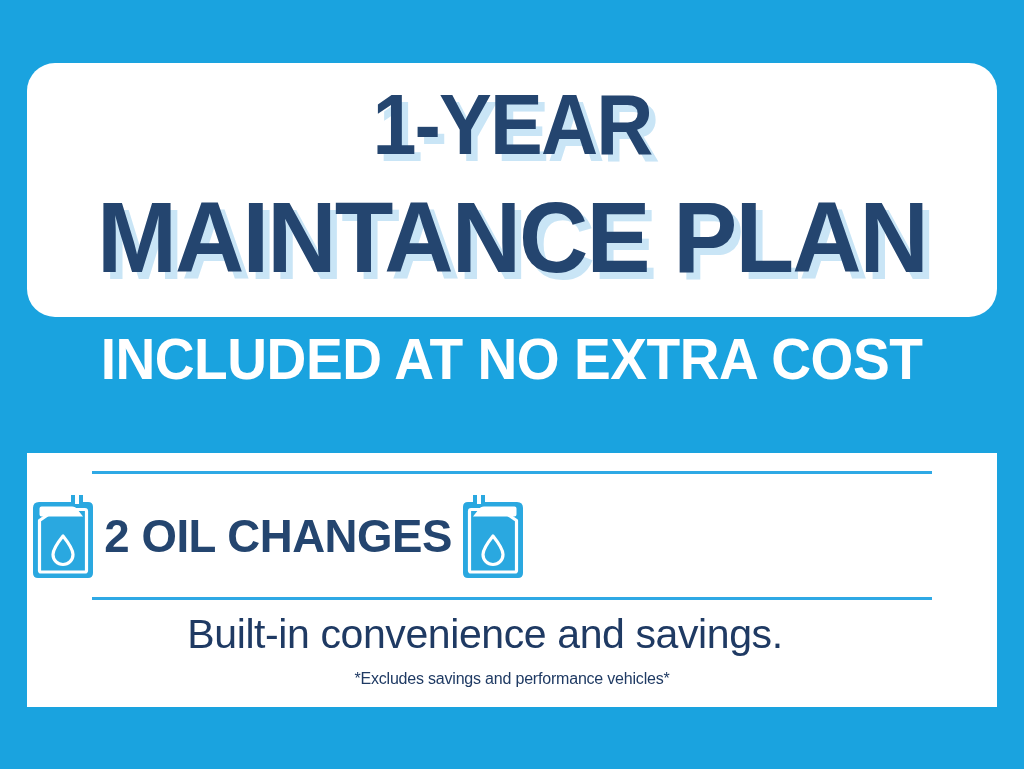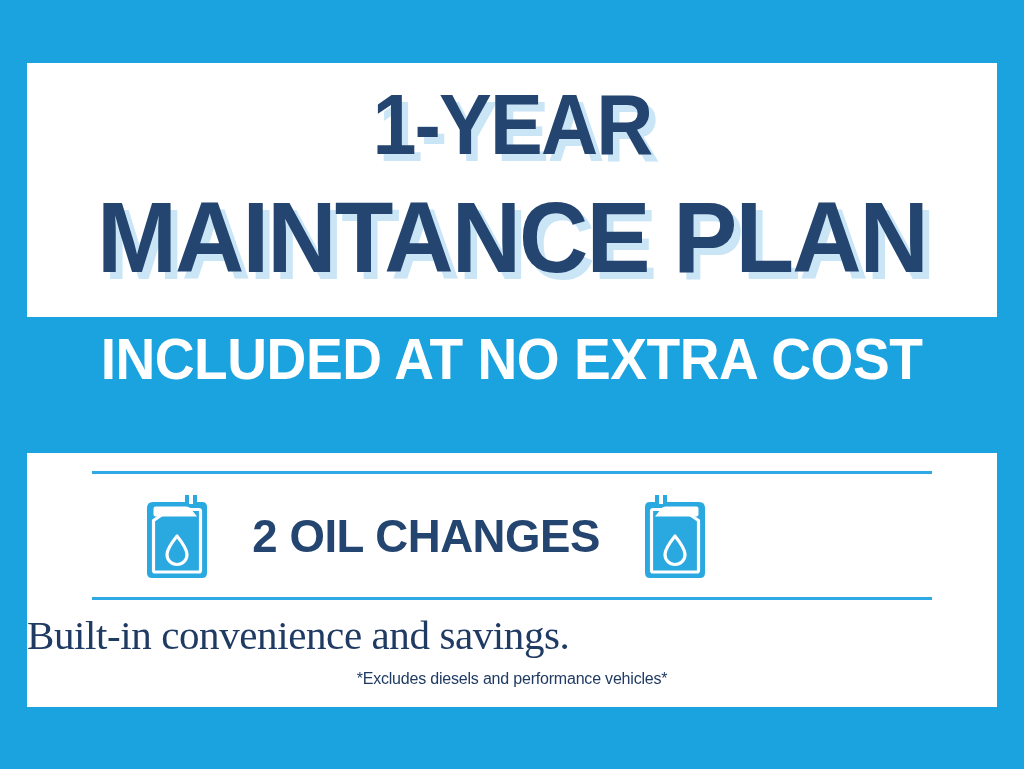--- a/index.html
+++ b/index.html
@@ -24,20 +24,21 @@
 
   
   .headline-panel {
     position: absolute;
     left: 27px;
     top: 63px;
     width: 970px;
     height: 254px;
     background: #FFFFFF;
     overflow: hidden;
+    border-radius: 28px;
   }
 
   .headline-stack {
     position: absolute;
     left: 0;
     top: 0;
     width: 970px;
     height: 254px;
   }
 
@@ -112,22 +113,21 @@
 
   
   .offer-row {
     position: absolute;
     left: 0;
     top: 26px;
     width: 798px;
     height: 112px;
     display: flex;
     align-items: center;
-    justify-content: center;
-    gap: 34px;
+    justify-content: flex-start;
   }
 
   .oil-icon {
     width: 72px;
     height: 92px;
     flex: 0 0 auto;
     display: block;
   }
 
   .oil-icon.mirrored {
@@ -143,22 +143,23 @@
     white-space: nowrap;
     transform: scaleX(0.97);
   }
 
   
   .tagline {
     position: absolute;
     left: 0;
     top: 158px;
     width: 916px;
+    text-align: center;
     color: #1F3A63;
-    font-family: Liberation Serif, serif;
+    font-family: Liberation Sans, sans-serif;
     font-weight: normal;
     font-size: 41px;
     letter-spacing: -0.4px;
     white-space: nowrap;
   }
 
   .fine-print {
     position: absolute;
     left: 0;
     top: 217px;
@@ -216,17 +217,17 @@
         <rect x="48" y="6" width="4" height="9" fill="#FFFFFF"></rect>
         <path d="M36 47 C36 47 26 59.5 26 65.5 C26 71.2 30.5 75.5 36 75.5 C41.5 75.5 46 71.2 46 65.5 C46 59.5 36 47 36 47 Z" fill="none" stroke="#FFFFFF" stroke-width="3.2" stroke-linejoin="round"></path>
       </svg>
 
     </div>
 
     <div class="divider divider-bottom"></div>
 
     <div class="tagline">Built-in convenience and savings.</div>
 
-    <div class="fine-print">*Excludes diesels and performance vehicles*</div>
+    <div class="fine-print">*Excludes savings and performance vehicles*</div>
 
   </div>
 
 </div>
 
 </body></html>

